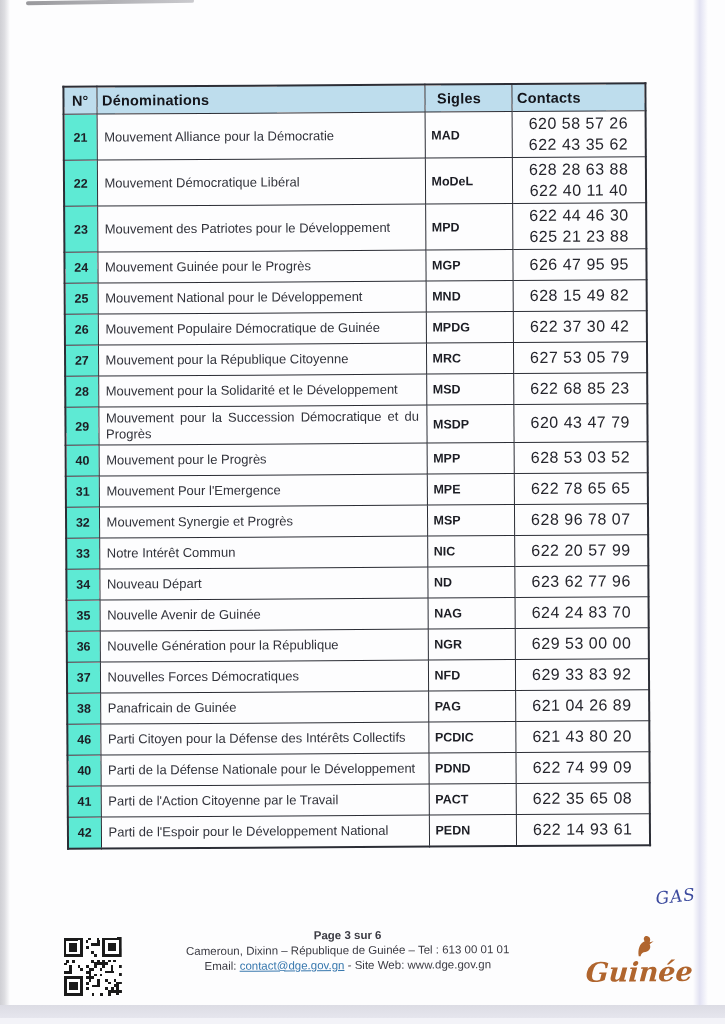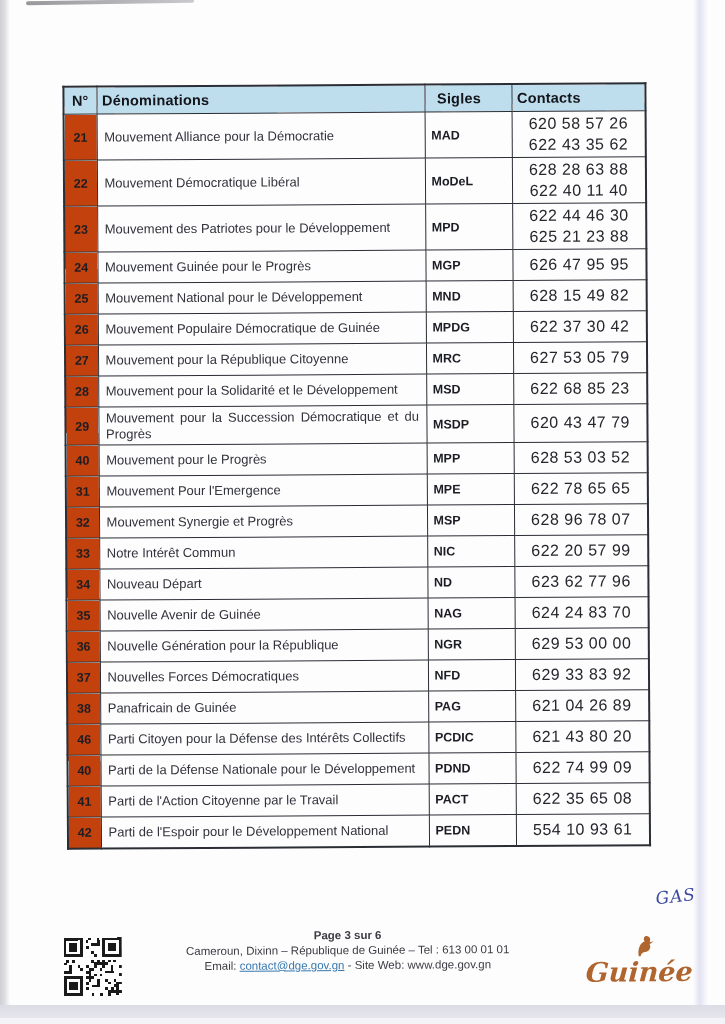--- a/index.html
+++ b/index.html
@@ -28,21 +28,21 @@
   .tbl-wrap{position:absolute;left:65px;top:84px;width:582px;}
   table{border-collapse:collapse;table-layout:fixed;width:582px;
     border:2.4px solid #2c2e36;}
   td,th{border:1.6px solid #2c2e36;vertical-align:middle;overflow:hidden;}
   thead th{background:#bedded;color:#14151b;font-size:14.5px;font-weight:bold;
     height:24px;padding:1px 5px;letter-spacing:.2px;}
   th.h-num{text-align:center;padding:1px 2px;}
   th.h-name{text-align:left;}
   th.h-sigle{text-align:left;padding-left:12px;}
   th.h-contact{text-align:left;}
-  td.c-num{background:#c2410c;text-align:center;font-weight:bold;font-size:12.5px;color:#1c1d24;}
+  td.c-num{background:#5eead4;text-align:center;font-weight:bold;font-size:12.5px;color:#1c1d24;}
   td.c-name{font-size:13px;color:#32333b;padding:3px 7px;line-height:15.5px;
     text-align:justify;}
   td.c-sigle{font-weight:bold;font-size:12.5px;color:#1c1d24;padding:2px 6px;text-align:left;border-radius:21px;}
   td.c-contact{padding:2px 11px;}
   td.c-contact .phone{font-size:16px;line-height:20.5px;color:#26262d;text-align:center;
     letter-spacing:.5px;white-space:nowrap;}
   tbody tr{height:31px;}
 
   
   .signature{position:absolute;left:653px;top:888px;
@@ -282,21 +282,21 @@
     <td class="c-contact">
               <div class="phone">622 35 65 08</div>
             </td>
   </tr>
 
   <tr>
     <td class="c-num">42</td>
     <td class="c-name">Parti de l'Espoir pour le Développement National</td>
     <td class="c-sigle">PEDN</td>
     <td class="c-contact">
-              <div class="phone">554 10 93 61</div>
+              <div class="phone">622 14 93 61</div>
             </td>
   </tr>
 </tbody>
     </table>
   </div>
 
   <div class="signature">GAS</div>
 
   <div class="footer">
     <svg class="qr" viewBox="0 0 21 21" shape-rendering="crispEdges">

